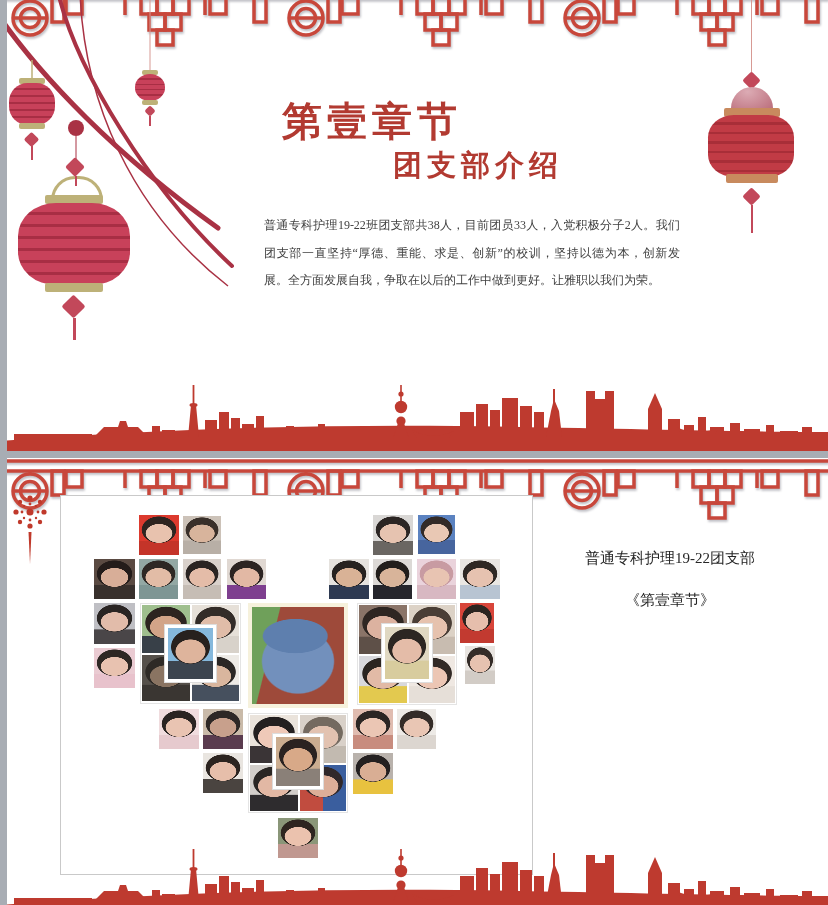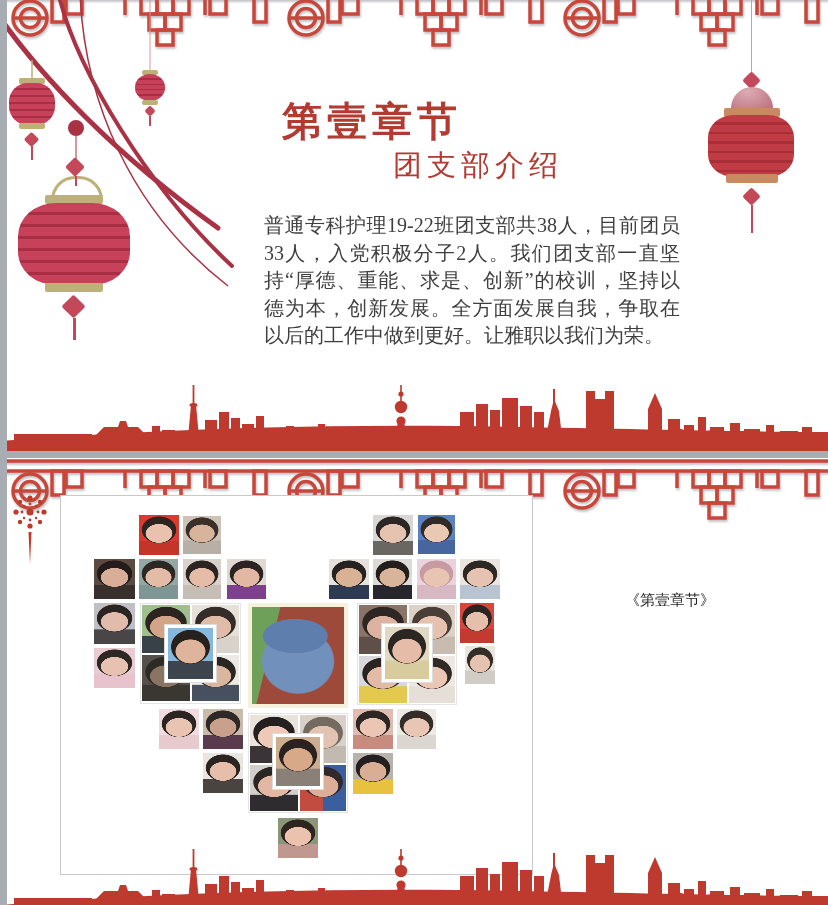--- a/index.html
+++ b/index.html
@@ -8,22 +8,22 @@
   .abs{position:absolute;}
   
   #left-gutter{left:0;top:0;width:7px;height:905px;background:#a8adb4;}
   #page-sep{left:0;top:451px;width:828px;height:7px;background:#a8adb4;}
   
   .lattice{filter:drop-shadow(1px 2px 1px rgba(110,110,125,.45));}
   
   .skyline{filter:none;}
   
   #section-title{left:282px;top:94px;font-size:40px;font-weight:bold;color:#b23a31;letter-spacing:5px;}
-  #section-subtitle{left:393px;top:146px;font-size:29px;color:#b23a31;letter-spacing:5px;}
-  #intro{left:264px;top:212px;width:416px;font-size:20px;line-height:27.6px;color:#3f3f3f;
+  #section-subtitle{left:393px;top:146px;font-size:29px;color:#b23a31;letter-spacing:5px;font-weight:bold;}
+  #intro{left:264px;top:212px;width:416px;font-size:12px;line-height:27.6px;color:#3f3f3f;
          font-family:"Liberation Serif","DejaVu Serif",serif;text-align:justify;}
   .caption{left:538px;width:264px;text-align:center;font-size:15px;color:#262626;
            font-family:"Liberation Serif","DejaVu Serif",serif;}
   #caption1{top:549px;}
   #caption2{top:591px;}
   
   #photo-box{left:60px;top:495px;width:471px;height:378px;background:#fff;border:1px solid #c9c9c9;}
   .tile{position:absolute;box-sizing:border-box;}
   .tile-box{border:1px solid #e4e4e4;}
   
@@ -244,20 +244,21 @@
       <div class="tile" style="left: 189px; top: 269px; width: 48px; height: 46px; background: radial-gradient(34% 24% at 50% 46%, rgb(226, 184, 164) 96%, transparent), radial-gradient(44% 34% at 50% 37%, rgb(42, 38, 36) 96%, transparent), linear-gradient(rgb(210, 206, 202) 64%, rgb(46, 44, 46) 65%);"></div>
       <div class="tile" style="left: 239px; top: 269px; width: 46px; height: 46px; background: radial-gradient(34% 24% at 50% 46%, rgb(220, 174, 152) 96%, transparent), radial-gradient(44% 34% at 50% 37%, rgb(48, 40, 42) 96%, transparent), linear-gradient(90deg, rgb(193, 76, 63) 49%, rgb(58, 94, 158) 51%);"></div>
       <div class="tile" style="left: 212px; top: 238px; width: 50px; height: 55px; background: radial-gradient(34% 24% at 50% 46%, rgb(216, 169, 136) 96%, transparent), radial-gradient(44% 34% at 50% 37%, rgb(42, 34, 32) 96%, transparent), linear-gradient(rgb(203, 173, 144) 64%, rgb(138, 128, 120) 65%); border: 3px solid rgb(255, 255, 255); box-shadow: rgb(221, 221, 221) 0px 0px 0px 1px;"></div>
       <div class="tile" style="left: 292px; top: 213px; width: 40px; height: 40px; background: radial-gradient(34% 24% at 50% 46%, rgb(235, 198, 180) 96%, transparent), radial-gradient(44% 34% at 50% 37%, rgb(44, 38, 36) 96%, transparent), linear-gradient(rgb(224, 188, 176) 64%, rgb(200, 140, 126) 65%);"></div>
       <div class="tile" style="left: 336px; top: 213px; width: 39px; height: 40px; background: radial-gradient(34% 24% at 50% 46%, rgb(233, 198, 180) 96%, transparent), radial-gradient(44% 34% at 50% 37%, rgb(52, 44, 40) 96%, transparent), linear-gradient(rgb(237, 234, 230) 64%, rgb(220, 214, 208) 65%);"></div>
       <div class="tile" style="left: 142px; top: 257px; width: 40px; height: 40px; background: radial-gradient(34% 24% at 50% 46%, rgb(230, 190, 170) 96%, transparent), radial-gradient(44% 34% at 50% 37%, rgb(44, 36, 32) 96%, transparent), linear-gradient(rgb(233, 229, 224) 64%, rgb(74, 68, 64) 65%);"></div>
       <div class="tile" style="left: 292px; top: 257px; width: 40px; height: 41px; background: radial-gradient(34% 24% at 50% 46%, rgb(217, 174, 148) 96%, transparent), radial-gradient(44% 34% at 50% 37%, rgb(36, 32, 32) 96%, transparent), linear-gradient(rgb(185, 178, 172) 64%, rgb(232, 194, 63) 65%);"></div>
       <div class="tile" style="left: 217px; top: 322px; width: 40px; height: 40px; background: radial-gradient(34% 24% at 50% 46%, rgb(235, 194, 174) 96%, transparent), radial-gradient(44% 34% at 50% 37%, rgb(46, 37, 32) 96%, transparent), linear-gradient(rgb(138, 150, 120) 64%, rgb(192, 152, 144) 65%);"></div>
     </div>
 
+  <div class="abs caption" id="caption1">普通专科护理19-22团支部</div>
   <div class="abs caption" id="caption2">《第壹章节》</div>
 
   <svg class="abs skyline" style="left:0;top:845px" width="828" height="75">
     <use href="#skyline-sym"></use>
   </svg>
 
   <div class="abs" id="left-gutter"></div>
 </div>
 
 </body></html>

